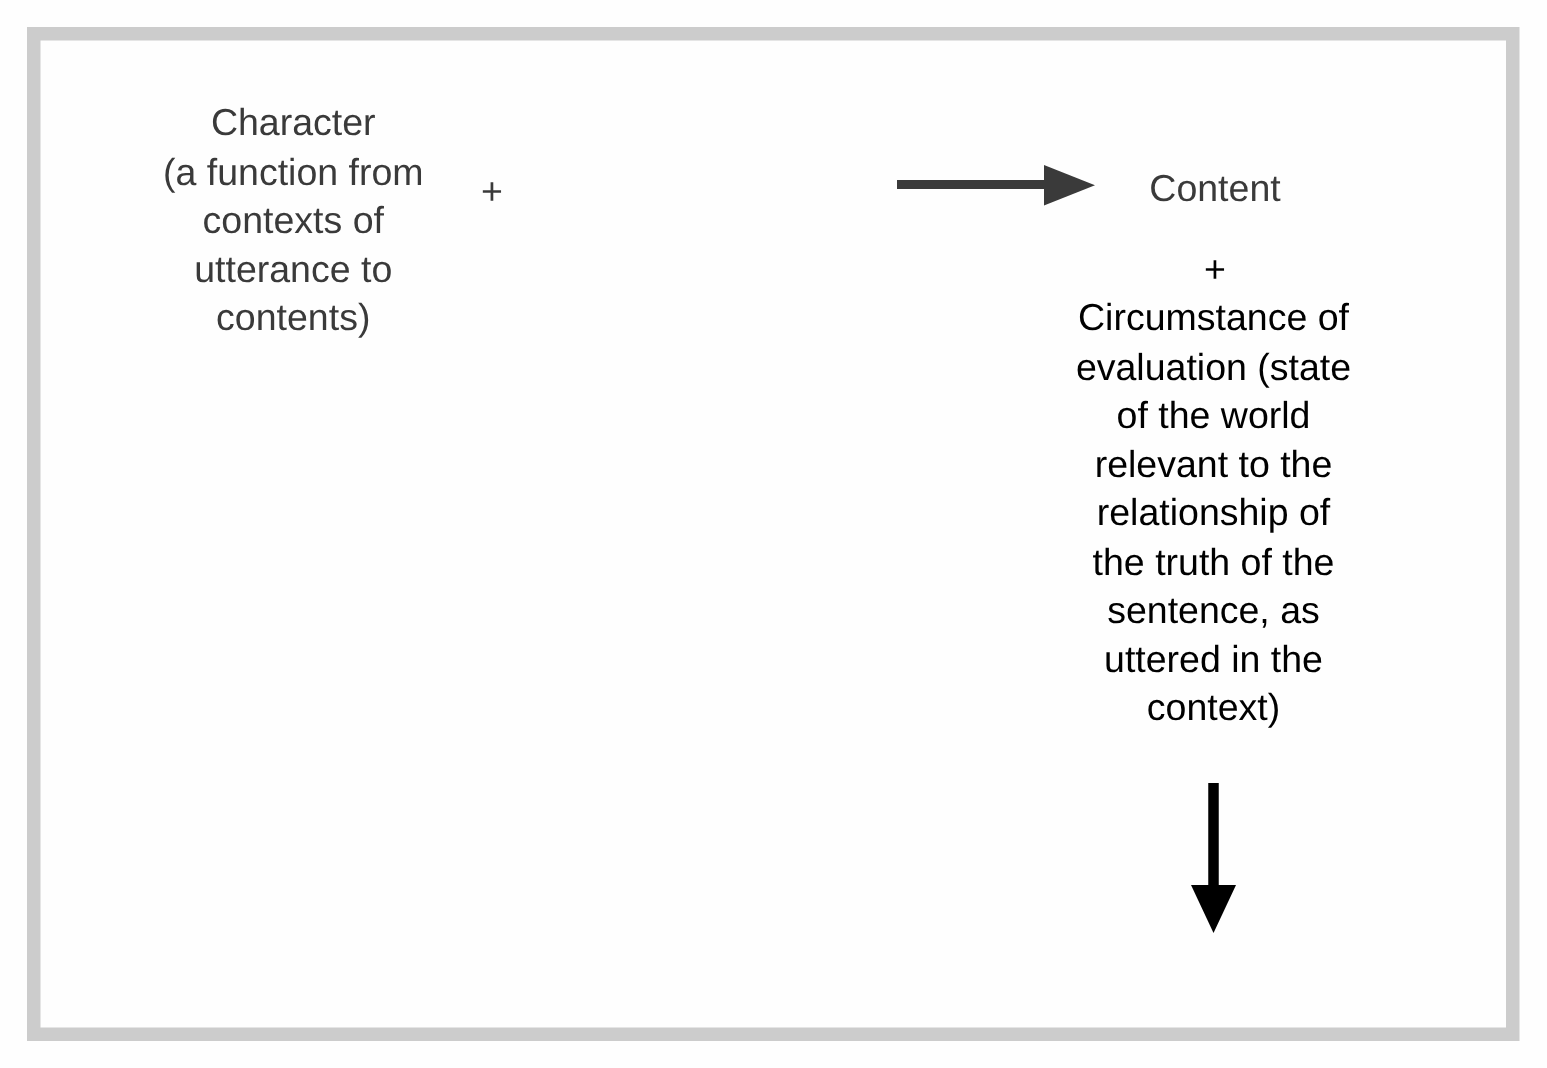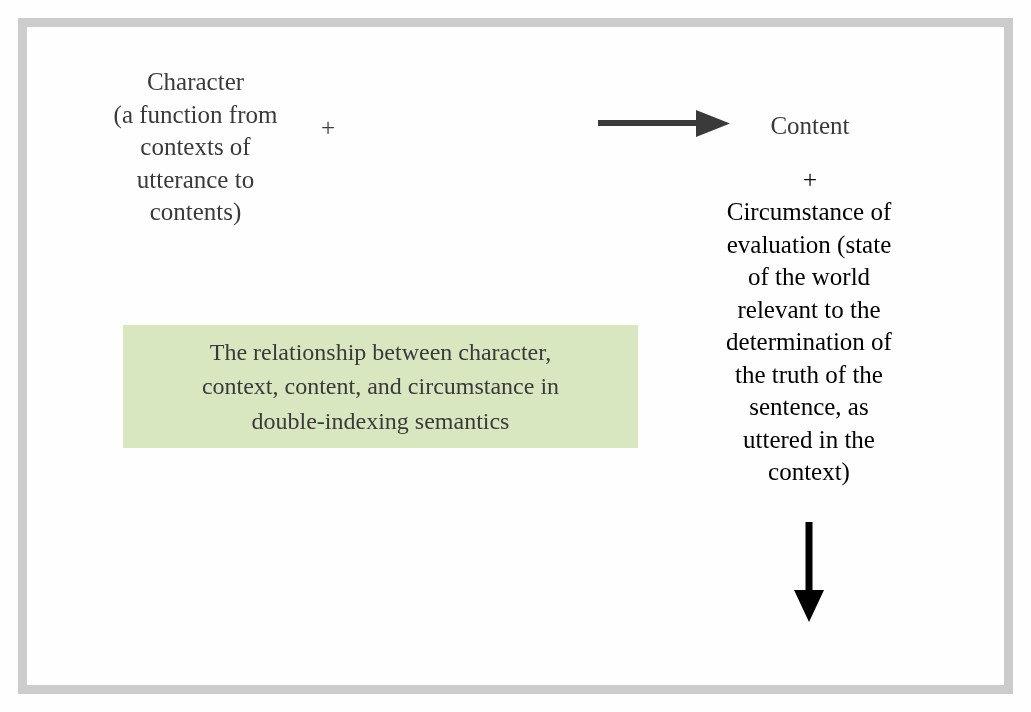--- a/index.html
+++ b/index.html
@@ -5,21 +5,21 @@
   html, body {
     margin: 0;
     padding: 0;
     background: #ffffff;
   }
   #page {
     position: relative;
     width: 1031px;
     height: 712px;
     background: #fefefe;
-    font-family: Liberation Serif, serif;
+    font-family: Liberation Sans, sans-serif;
     overflow: hidden;
   }
 
   
   #frame {
     position: absolute;
     left: 18px;
     top: 18px;
     width: 995px;
     height: 676px;
@@ -157,33 +157,28 @@
   </div>
 
   <div class="txt" id="content-label">Content</div>
 
   <div class="txt" id="plus-two">+</div>
 
   <div class="txt" id="circumstance-block">Circumstance of
 evaluation (state
 of the world
 relevant to the
-determination of
+relationship of
 the truth of the
 sentence, as
 uttered in the
 context)</div>
 
   <div id="arrow-down">
     <svg width="38" height="104" viewBox="0 0 38 104" xmlns="http://www.w3.org/2000/svg">
       <line x1="19" y1="2" x2="19" y2="78" stroke="#000000" stroke-width="7"></line>
       <polygon points="4,70 34,70 19,102" fill="#000000"></polygon>
     </svg>
   </div>
 
 
-  <div id="caption-box">
-    <div id="caption-text">The relationship between character,
-context, content, and circumstance in
-double-indexing semantics</div>
-  </div>
 
 </div>
 
 </body></html>

